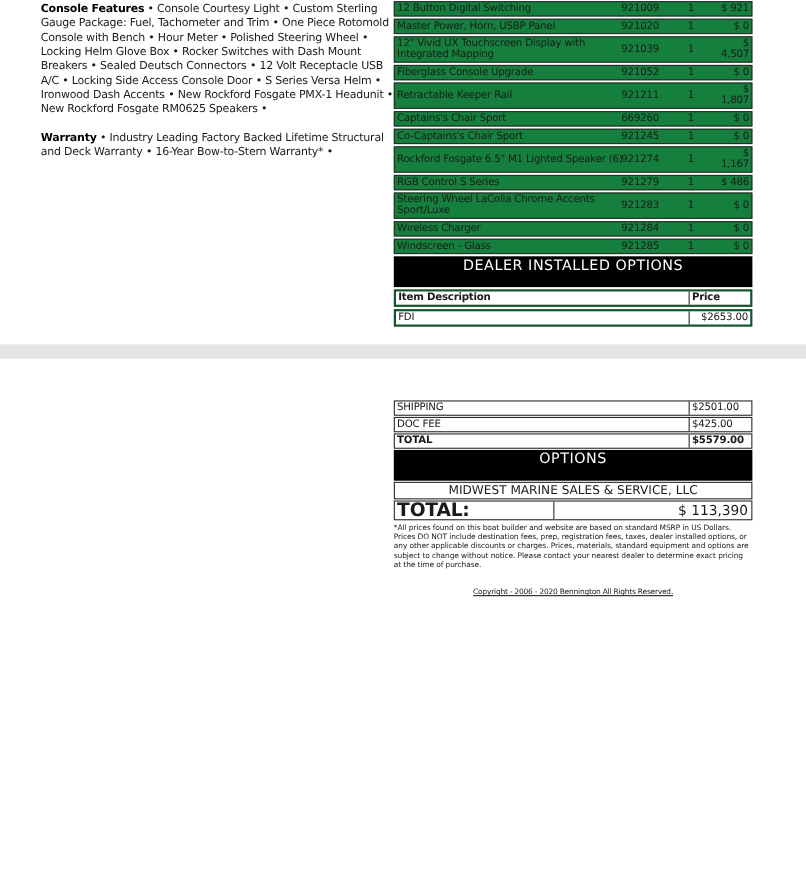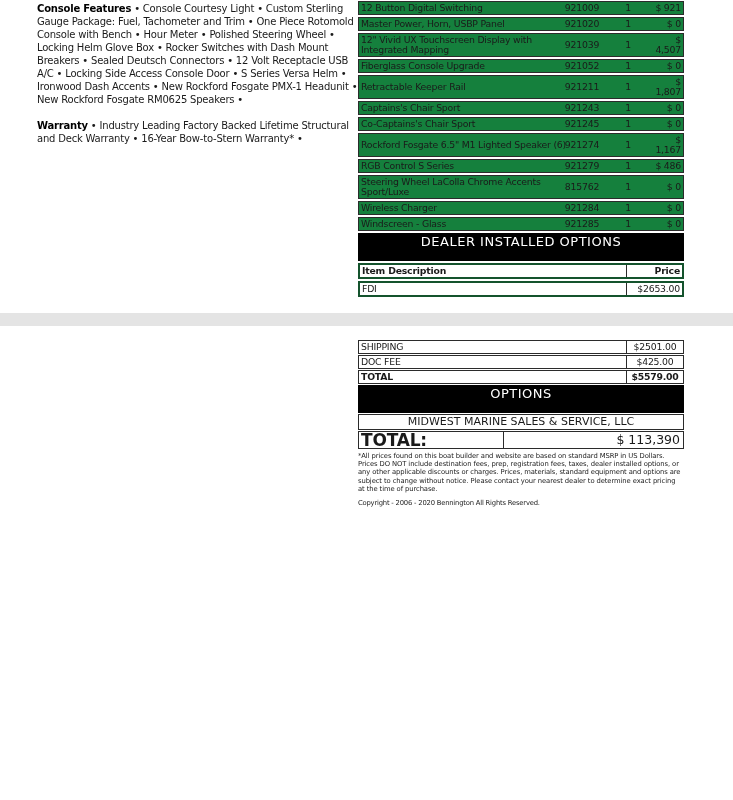--- a/index.html
+++ b/index.html
@@ -19,40 +19,40 @@
   .c-desc{flex:1 1 auto;min-width:0;}
   .c-part{width:54px;text-align:center;flex:0 0 auto;}
   .c-qty{width:30px;text-align:center;flex:0 0 auto;}
   .c-price{width:34px;text-align:right;flex:0 0 auto;}
   .blackbar{background:#000;color:#fff;text-align:center;height:28px;line-height:17px;
     font-size:13px;letter-spacing:0.5px;margin-bottom:2px;}
   .dio-row{display:flex;align-items:stretch;border:2px solid #14532d;margin-bottom:2px;}
   .dio-item{flex:1 1 auto;padding:1px 2px;}
   .dio-price{flex:0 0 auto;width:51px;border-left:1px solid #2b2b2b;padding:1px 2px;}
   .dio-head .dio-item{font-weight:bold;}
-  .dio-head .dio-price{font-weight:bold;text-align:right;}
+  .dio-head .dio-price{font-weight:bold;text-align:left;}
   .dio-val{text-align:right;}
   
   .page-sep{position:absolute;left:0;top:313px;width:733px;height:13px;background:#e4e4e4;}
   
-  .pg2{position:absolute;left:358px;top:340px;width:326px;font-size:9.3px;line-height:10px;letter-spacing:-0.2px;}
+  .pg2{position:absolute;left:358px;top:364px;width:326px;font-size:9.3px;line-height:10px;letter-spacing:-0.2px;}
   .fee-row{display:flex;align-items:center;border:1px solid #2b2b2b;margin-bottom:1px;}
   .fee-label{flex:1 1 auto;padding:1px 2px;}
-  .fee-value{flex:0 0 auto;width:52px;border-left:1px solid #2b2b2b;padding:1px 2px;text-align:center;}
+  .fee-value{flex:0 0 auto;width:52px;border-left:1px solid #2b2b2b;padding:1px 2px;text-align:left;}
   .fee-bold .fee-label,.fee-bold .fee-value{font-weight:bold;}
   .pg2 .blackbar{margin-bottom:1px;}
   .dealer-row{border:1px solid #2b2b2b;text-align:center;font-size:11px;line-height:12px;
     padding:1px 2px;margin-bottom:1px;letter-spacing:0;}
   .grand-row{display:flex;align-items:stretch;border:1px solid #2b2b2b;}
   .grand-label{flex:0 0 auto;width:140px;border-right:1px solid #2b2b2b;padding:2px 2px;
     font-weight:bold;font-size:17px;line-height:12px;}
   .grand-value{flex:1 1 auto;padding:1px 3px;text-align:right;font-size:12.5px;line-height:14px;letter-spacing:0;}
   
   .disclaimer{margin-top:3px;font-size:6.8px;line-height:8.2px;letter-spacing:-0.1px;color:#222;}
-  .copyright{margin-top:6px;font-size:6.8px;line-height:8.2px;color:#222;}
+  .copyright{margin-top:17px;font-size:6.8px;line-height:8.2px;text-align:center;color:#222;text-decoration:underline;}
 </style>
 </head>
 <body>
 
 <div id="stage">
 
   <div class="left-text">
     <p><b>Console Features</b><span> • Console Courtesy Light • Custom Sterling Gauge Package: Fuel, Tachometer and Trim • One Piece Rotomold Console with Bench • Hour Meter • Polished Steering Wheel • Locking Helm Glove Box • Rocker Switches with Dash Mount Breakers • Sealed Deutsch Connectors • 12 Volt Receptacle USB A/C • Locking Side Access Console Door • S Series Versa Helm • Ironwood Dash Accents • New Rockford Fosgate PMX-1 Headunit • New Rockford Fosgate RM0625 Speakers •</span></p>
     <p><b>Warranty</b><span> • Industry Leading Factory Backed Lifetime Structural and Deck Warranty • 16-Year Bow-to-Stern Warranty* •</span></p>
   </div>
@@ -87,21 +87,21 @@
     </div>
     <div class="row">
       <div class="cell c-desc">Retractable Keeper Rail</div>
       <div class="cell c-part">921211</div>
       <div class="cell c-qty">1</div>
       <div class="cell c-price">$
 1,807</div>
     </div>
     <div class="row">
       <div class="cell c-desc">Captains's Chair Sport</div>
-      <div class="cell c-part">921243</div>
+      <div class="cell c-part">669260</div>
       <div class="cell c-qty">1</div>
       <div class="cell c-price">$ 0</div>
     </div>
     <div class="row">
       <div class="cell c-desc">Co-Captains's Chair Sport</div>
       <div class="cell c-part">921245</div>
       <div class="cell c-qty">1</div>
       <div class="cell c-price">$ 0</div>
     </div>
     <div class="row">
@@ -113,21 +113,21 @@
     </div>
     <div class="row">
       <div class="cell c-desc">RGB Control S Series</div>
       <div class="cell c-part">921279</div>
       <div class="cell c-qty">1</div>
       <div class="cell c-price">$ 486</div>
     </div>
     <div class="row">
       <div class="cell c-desc">Steering Wheel LaColla Chrome Accents
 Sport/Luxe</div>
-      <div class="cell c-part">815762</div>
+      <div class="cell c-part">921283</div>
       <div class="cell c-qty">1</div>
       <div class="cell c-price">$ 0</div>
     </div>
     <div class="row">
       <div class="cell c-desc">Wireless Charger</div>
       <div class="cell c-part">921284</div>
       <div class="cell c-qty">1</div>
       <div class="cell c-price">$ 0</div>
     </div>
     <div class="row">

